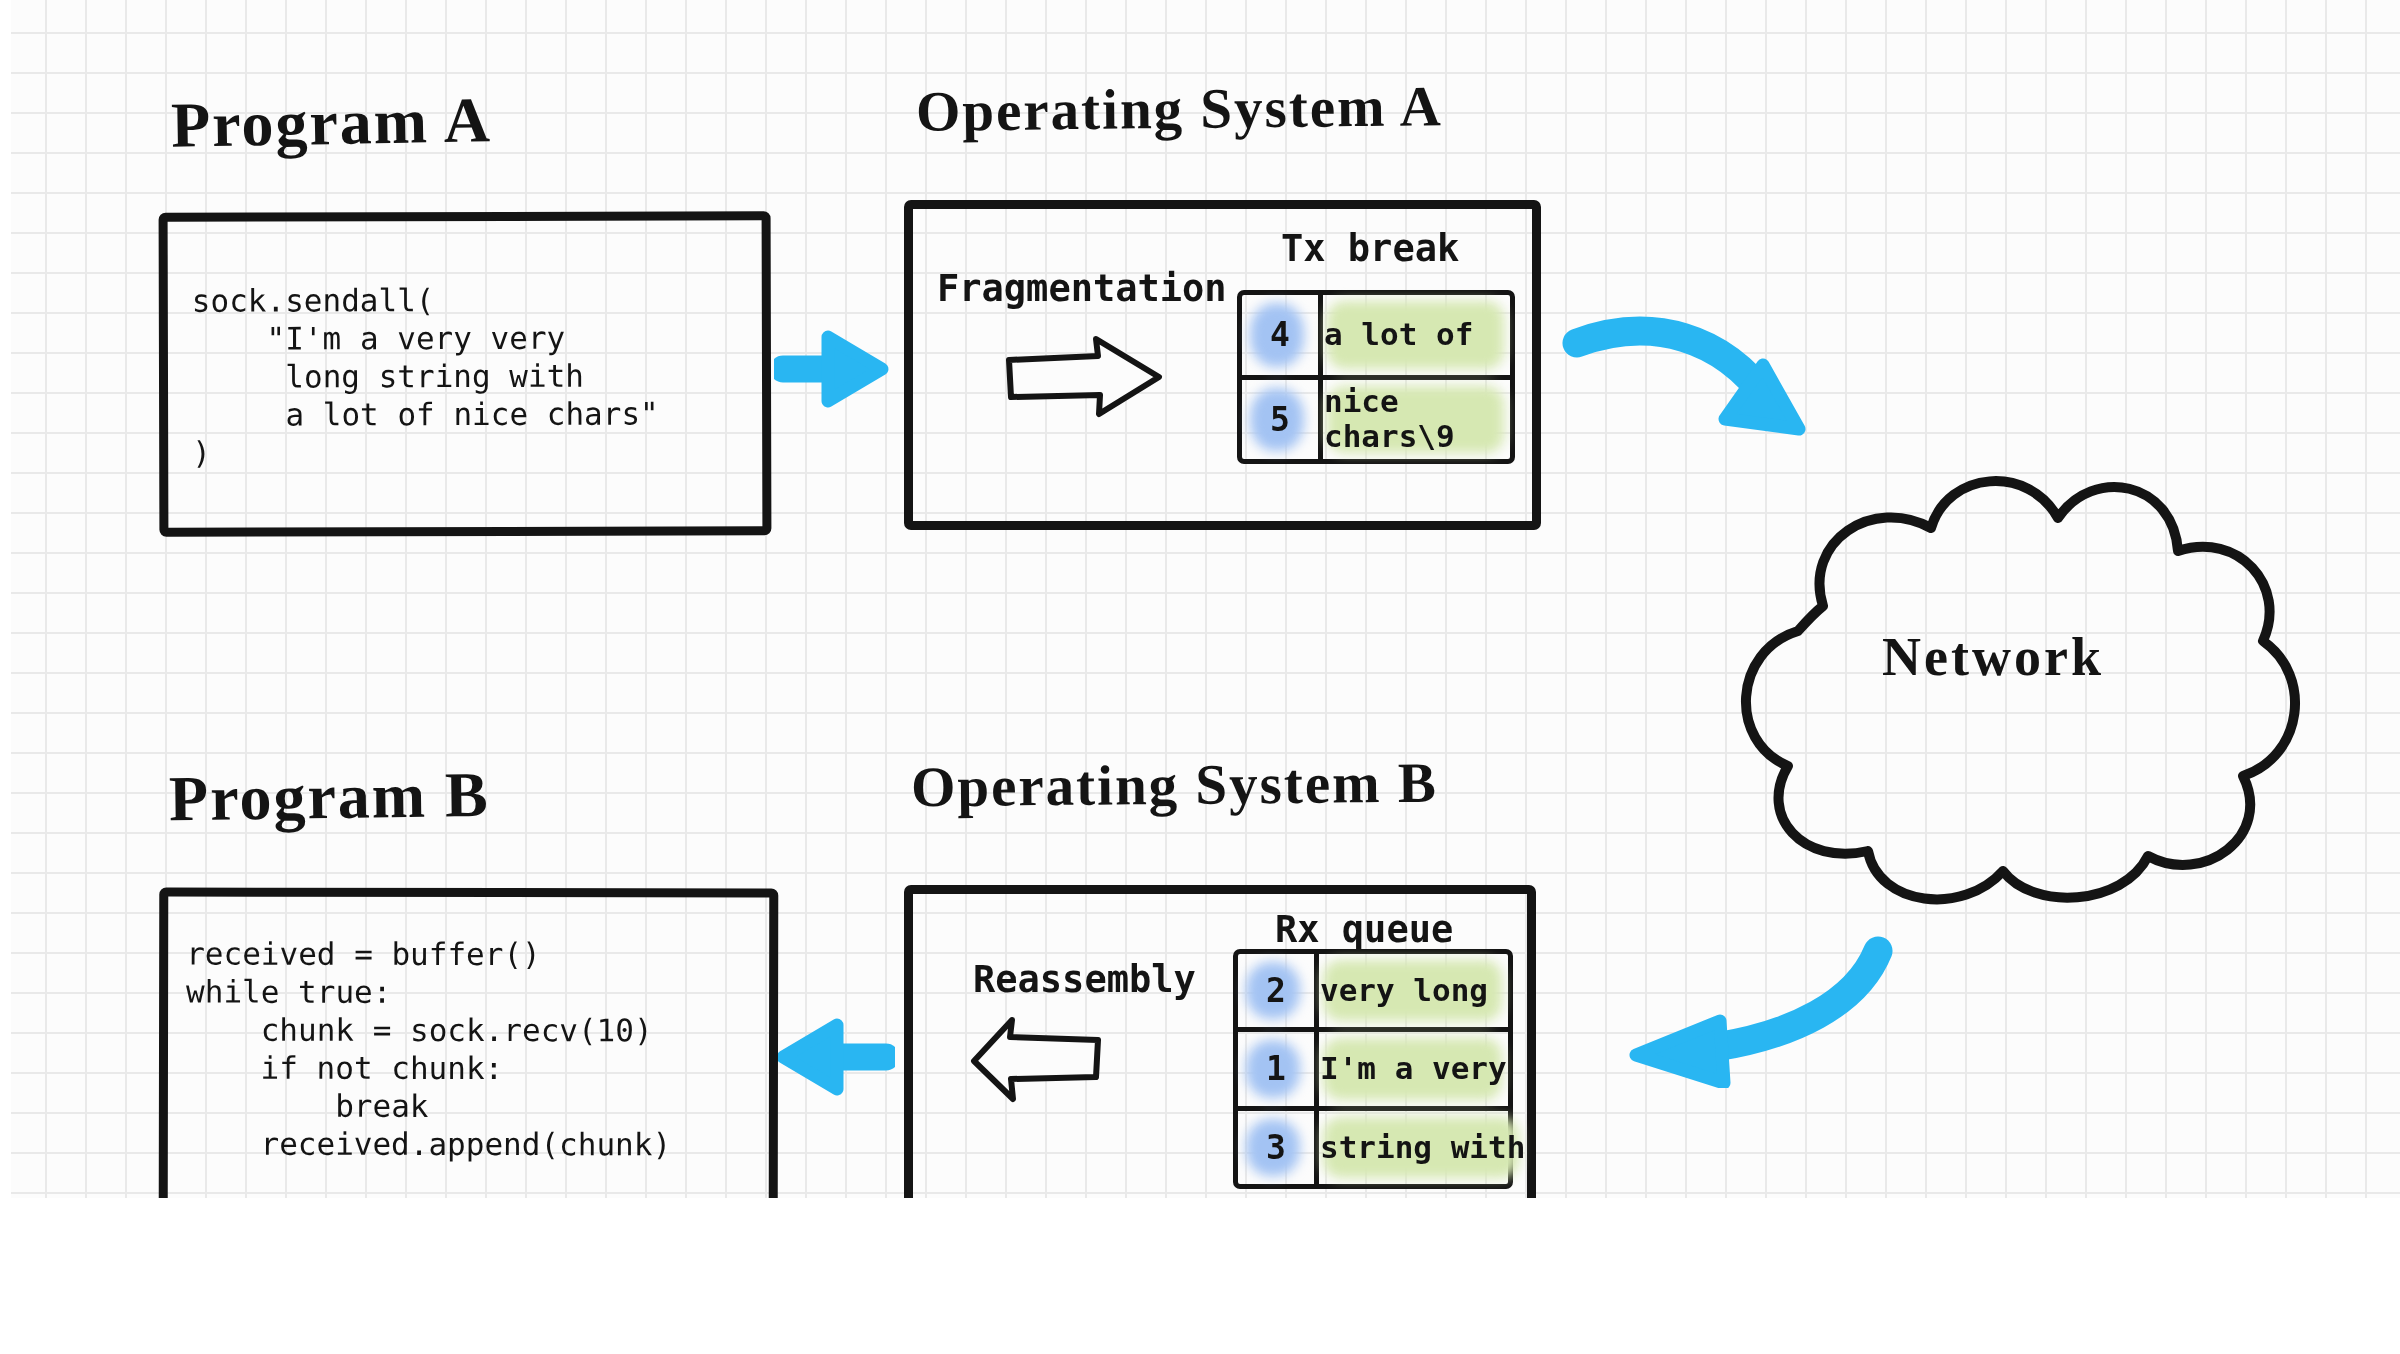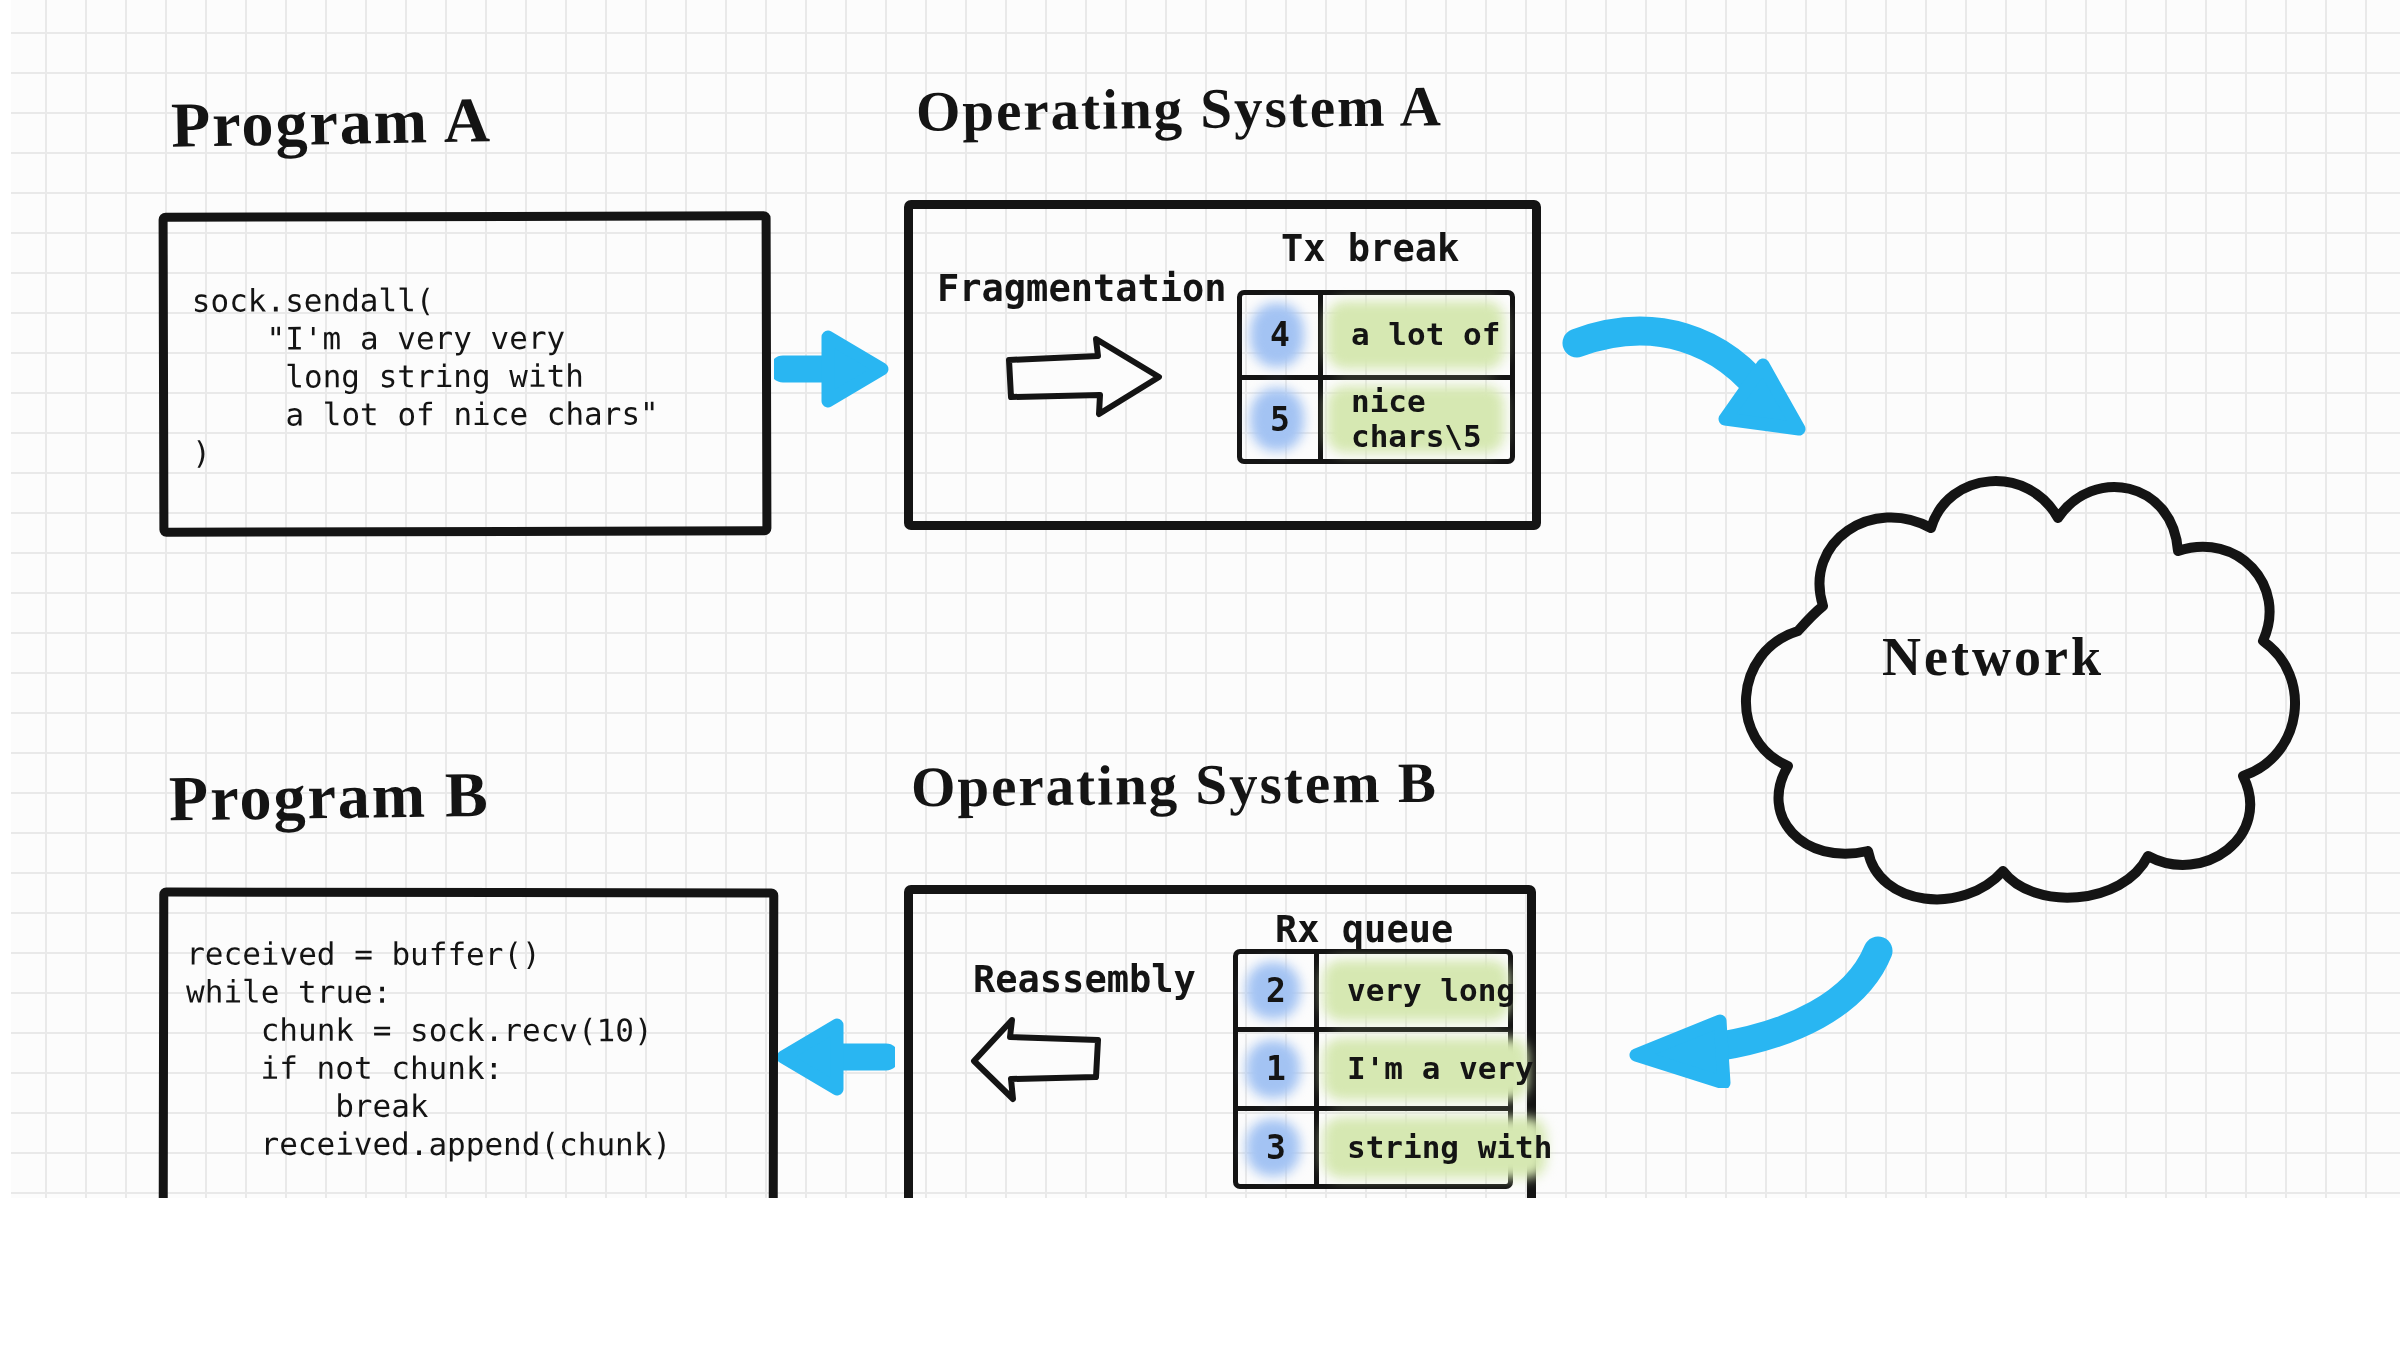--- a/index.html
+++ b/index.html
@@ -65,21 +65,21 @@
   }
   .tx-table { left:324px; top:81px; width:268px; height:164px; }
   .rx-table { left:320px; top:55px; width:270px; height:230px; }
   .qrow { flex:1; display:flex; min-height:0; }
   .qrow + .qrow { border-top:5px solid #141414; }
   .qnum {
     width:76px; border-right:5px solid #141414; position:relative;
     display:flex; align-items:center; justify-content:center; flex:none;
   }
   .qnum-text { position:relative; font-size:33px; font-weight:600; }
-  .qval { flex:1; position:relative; display:flex; align-items:center; padding-left:28px; }
+  .qval { flex:1; position:relative; display:flex; align-items:center; padding-left:1px; }
   .qval-text { position:relative; font-size:31px; font-weight:700; line-height:1.15; }
   .nowrap .qval-text { white-space:nowrap; }
   .blob-blue {
     position:absolute; left:8px; top:8px; right:14px; bottom:8px;
     background:#a3c3f3; border-radius:45%; filter:blur(6px);
   }
   .blob-green {
     position:absolute; left:4px; top:6px; right:6px; bottom:6px;
     background:#d6e8b2; border-radius:18px; filter:blur(6px);
   }
@@ -140,21 +140,21 @@
           <span class="qval-text">a lot of</span>
         </div>
       </div>
       <div class="qrow">
         <div class="qnum">
           <span class="blob-blue"></span>
           <span class="qnum-text">5</span>
         </div>
         <div class="qval">
           <span class="blob-green"></span>
-          <span class="qval-text">nice chars\5</span>
+          <span class="qval-text">nice chars\9</span>
         </div>
       </div>
     </div>
   </div>
 
   <div class="blue-arrow ba-2">
     <svg width="250" height="140" viewBox="0 0 250 140">
       <path d="M16,40 C92,12 162,35 206,96" stroke="#29b6f2" stroke-width="29" stroke-linecap="round" fill="none"></path>
       <polygon points="238,126 164,116 202,62" fill="#29b6f2" stroke="#29b6f2" stroke-width="13" stroke-linejoin="round"></polygon>
     </svg>

